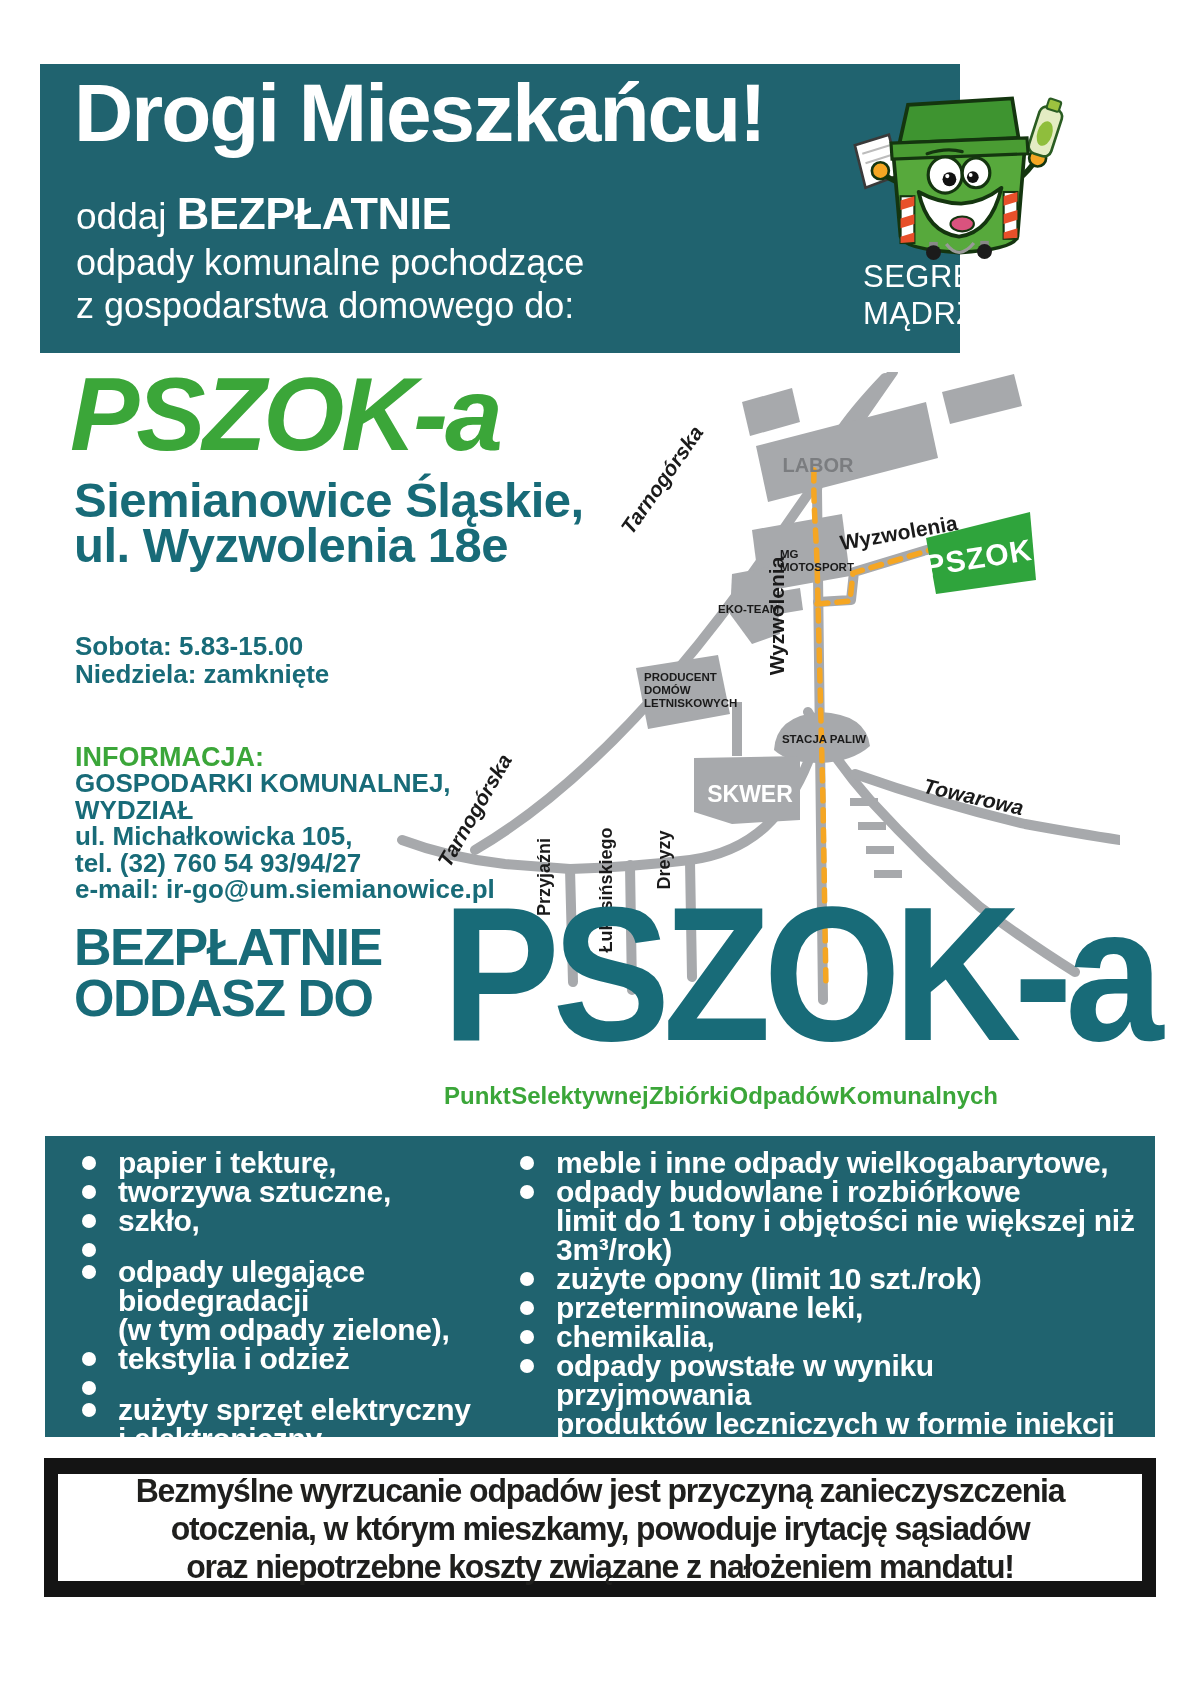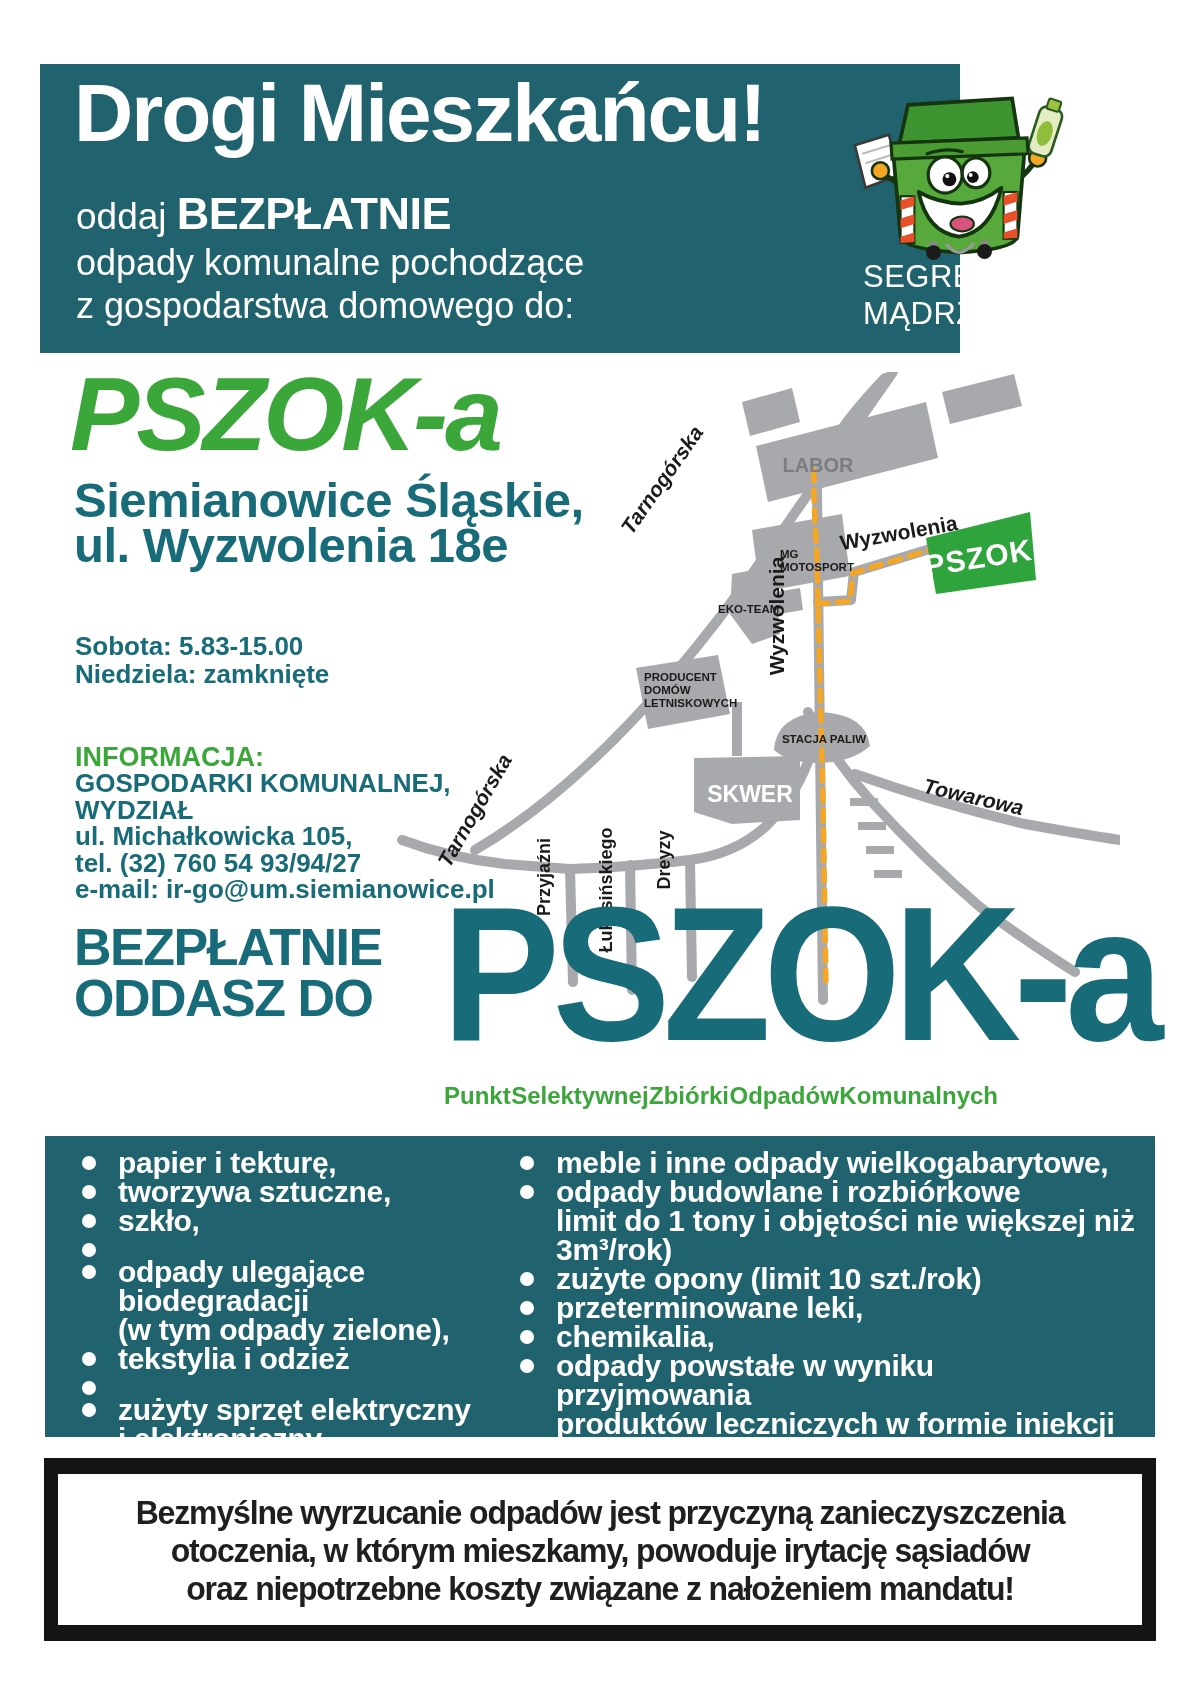--- a/index.html
+++ b/index.html
@@ -43,21 +43,21 @@
   
   .items-box{position:absolute;left:45px;top:1136px;width:1110px;height:301px;background:var(--teal);}
   .col{position:absolute;top:12px;}
   .col-left{left:37px;width:438px;}
   .col-right{left:475px;width:615px;}
   .li{display:flex;}
   .dot{width:14px;height:14px;border-radius:50%;background:#fff;flex:0 0 auto;margin:8px 22px 0 0;}
   .txt{font-size:30px;font-weight:700;color:#fff;line-height:29px;white-space:pre-line;letter-spacing:-0.3px;}
 
   
-  .warning{position:absolute;left:44px;top:1458px;width:1112px;height:183px;background:#141414;padding:16px 14px;}
+  .warning{position:absolute;left:44px;top:1458px;width:1112px;height:139px;background:#141414;padding:16px 14px;}
   .warning-inner{background:#fff;width:100%;height:100%;display:flex;align-items:center;justify-content:center;}
   .warning-text{text-align:center;color:#1F1F1D;font-size:34px;font-weight:700;line-height:38px;letter-spacing:-1.2px;transform:scaleX(0.94);white-space:nowrap;}
 </style>
 </head>
 <body>
 
 <div class="page">
 
   <div class="hero">
     <h1 class="hero-title">Drogi Mieszkańcu!</h1>

